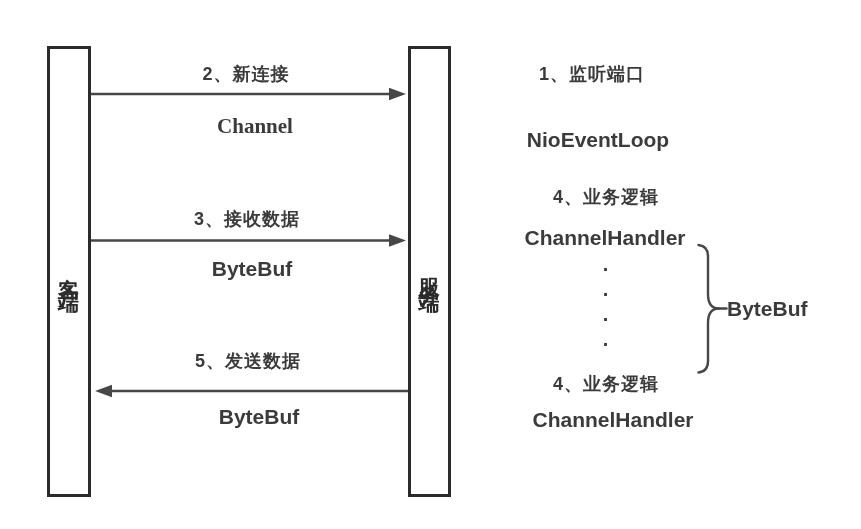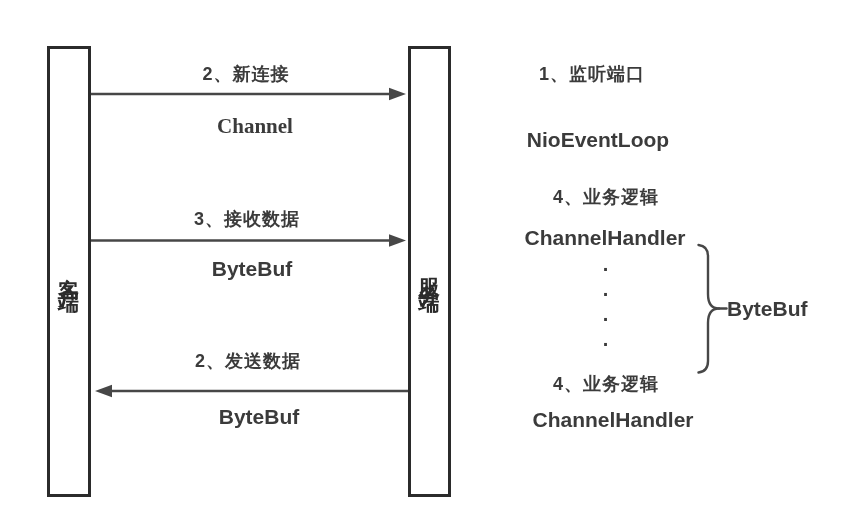--- a/index.html
+++ b/index.html
@@ -102,21 +102,21 @@
   <div class="bar server">
     <span class="bar-label">服务端</span>
   </div>
 
   <div class="lbl cn" style="left:246px; top:65px;">2、新连接</div>
   <div class="lbl en" style="left:255px; top:116px;font-family:Liberation Serif, serif;">Channel</div>
 
   <div class="lbl cn" style="left:247px; top:199px;margin-top:11px;">3、接收数据</div>
   <div class="lbl en" style="left:252px; top:258px;">ByteBuf</div>
 
-  <div class="lbl cn" style="left:248px; top:352px;">2、发送数据</div>
+  <div class="lbl cn" style="left:248px; top:352px;">5、发送数据</div>
   <div class="lbl en" style="left:259px; top:406px;">ByteBuf</div>
 
   <div class="lbl cn" style="left:592px; top:65px;">1、监听端口</div>
   <div class="lbl en" style="left:598px; top:89px;margin-top:40px;">NioEventLoop</div>
 
   <div class="lbl cn" style="left:606px; top:188px;">4、业务逻辑</div>
   <div class="lbl en" style="left:605px; top:227px;">ChannelHandler</div>
 
   <div class="dots-col">
     <span>·</span>

